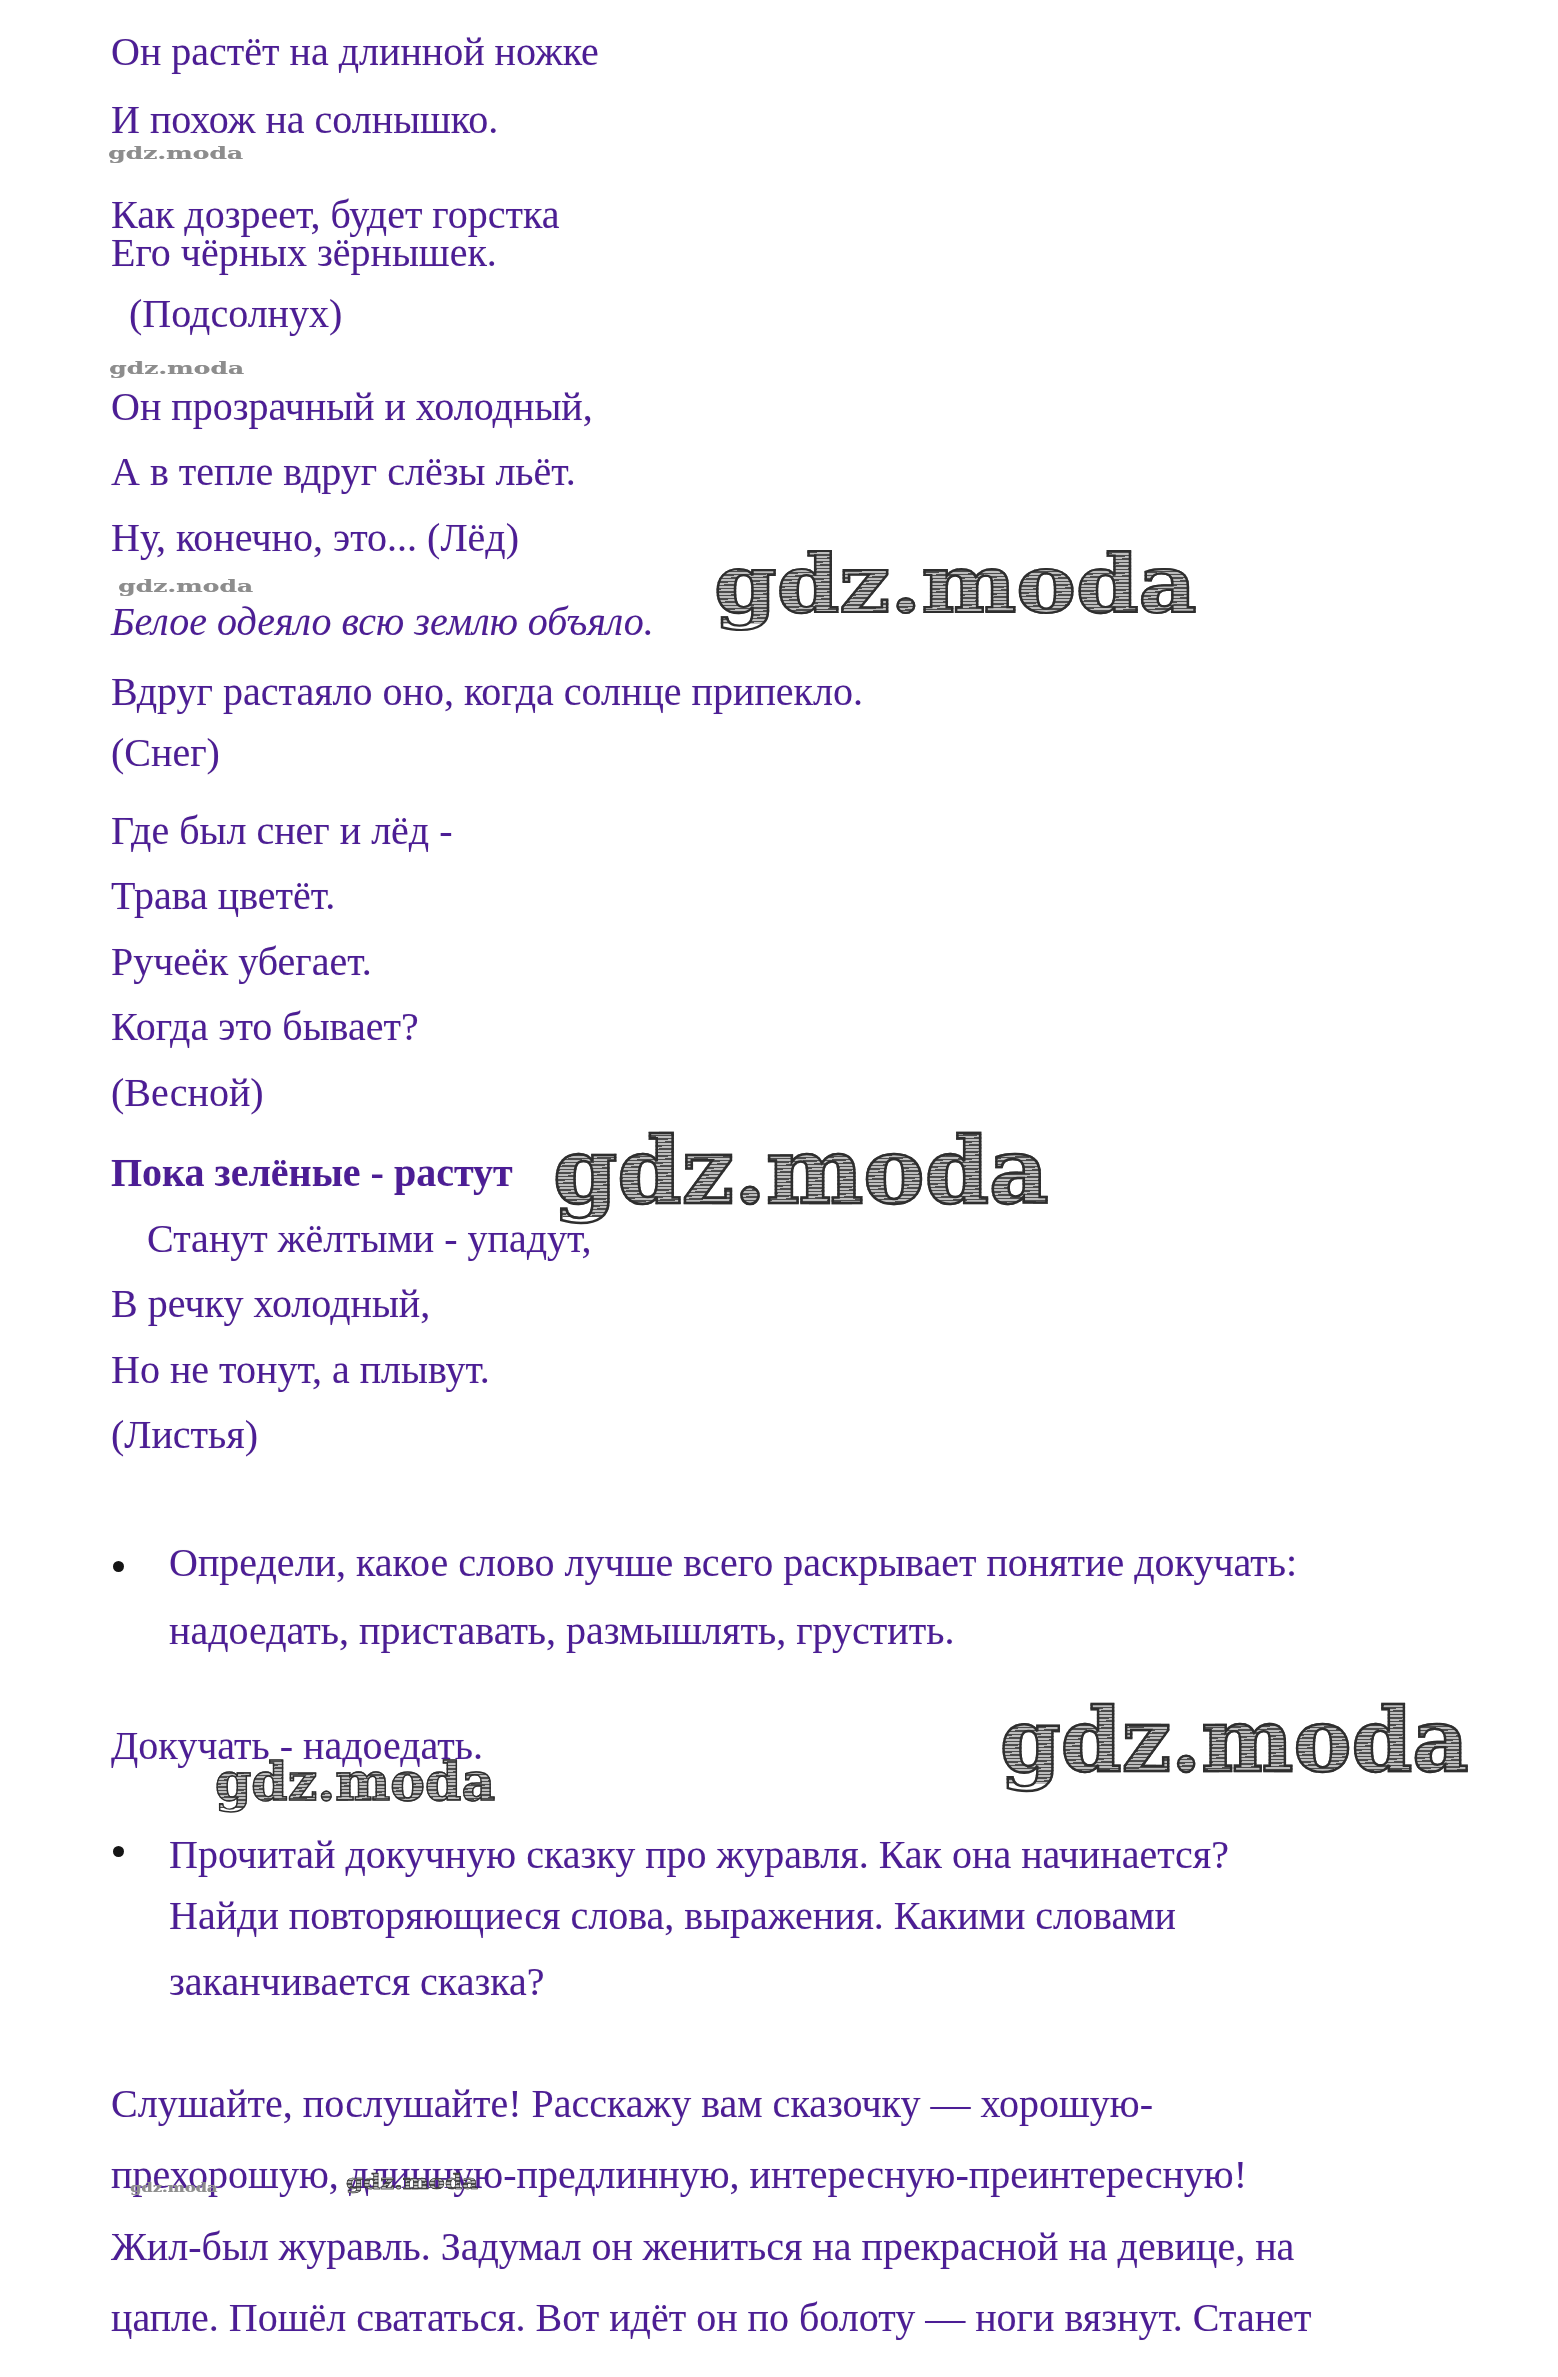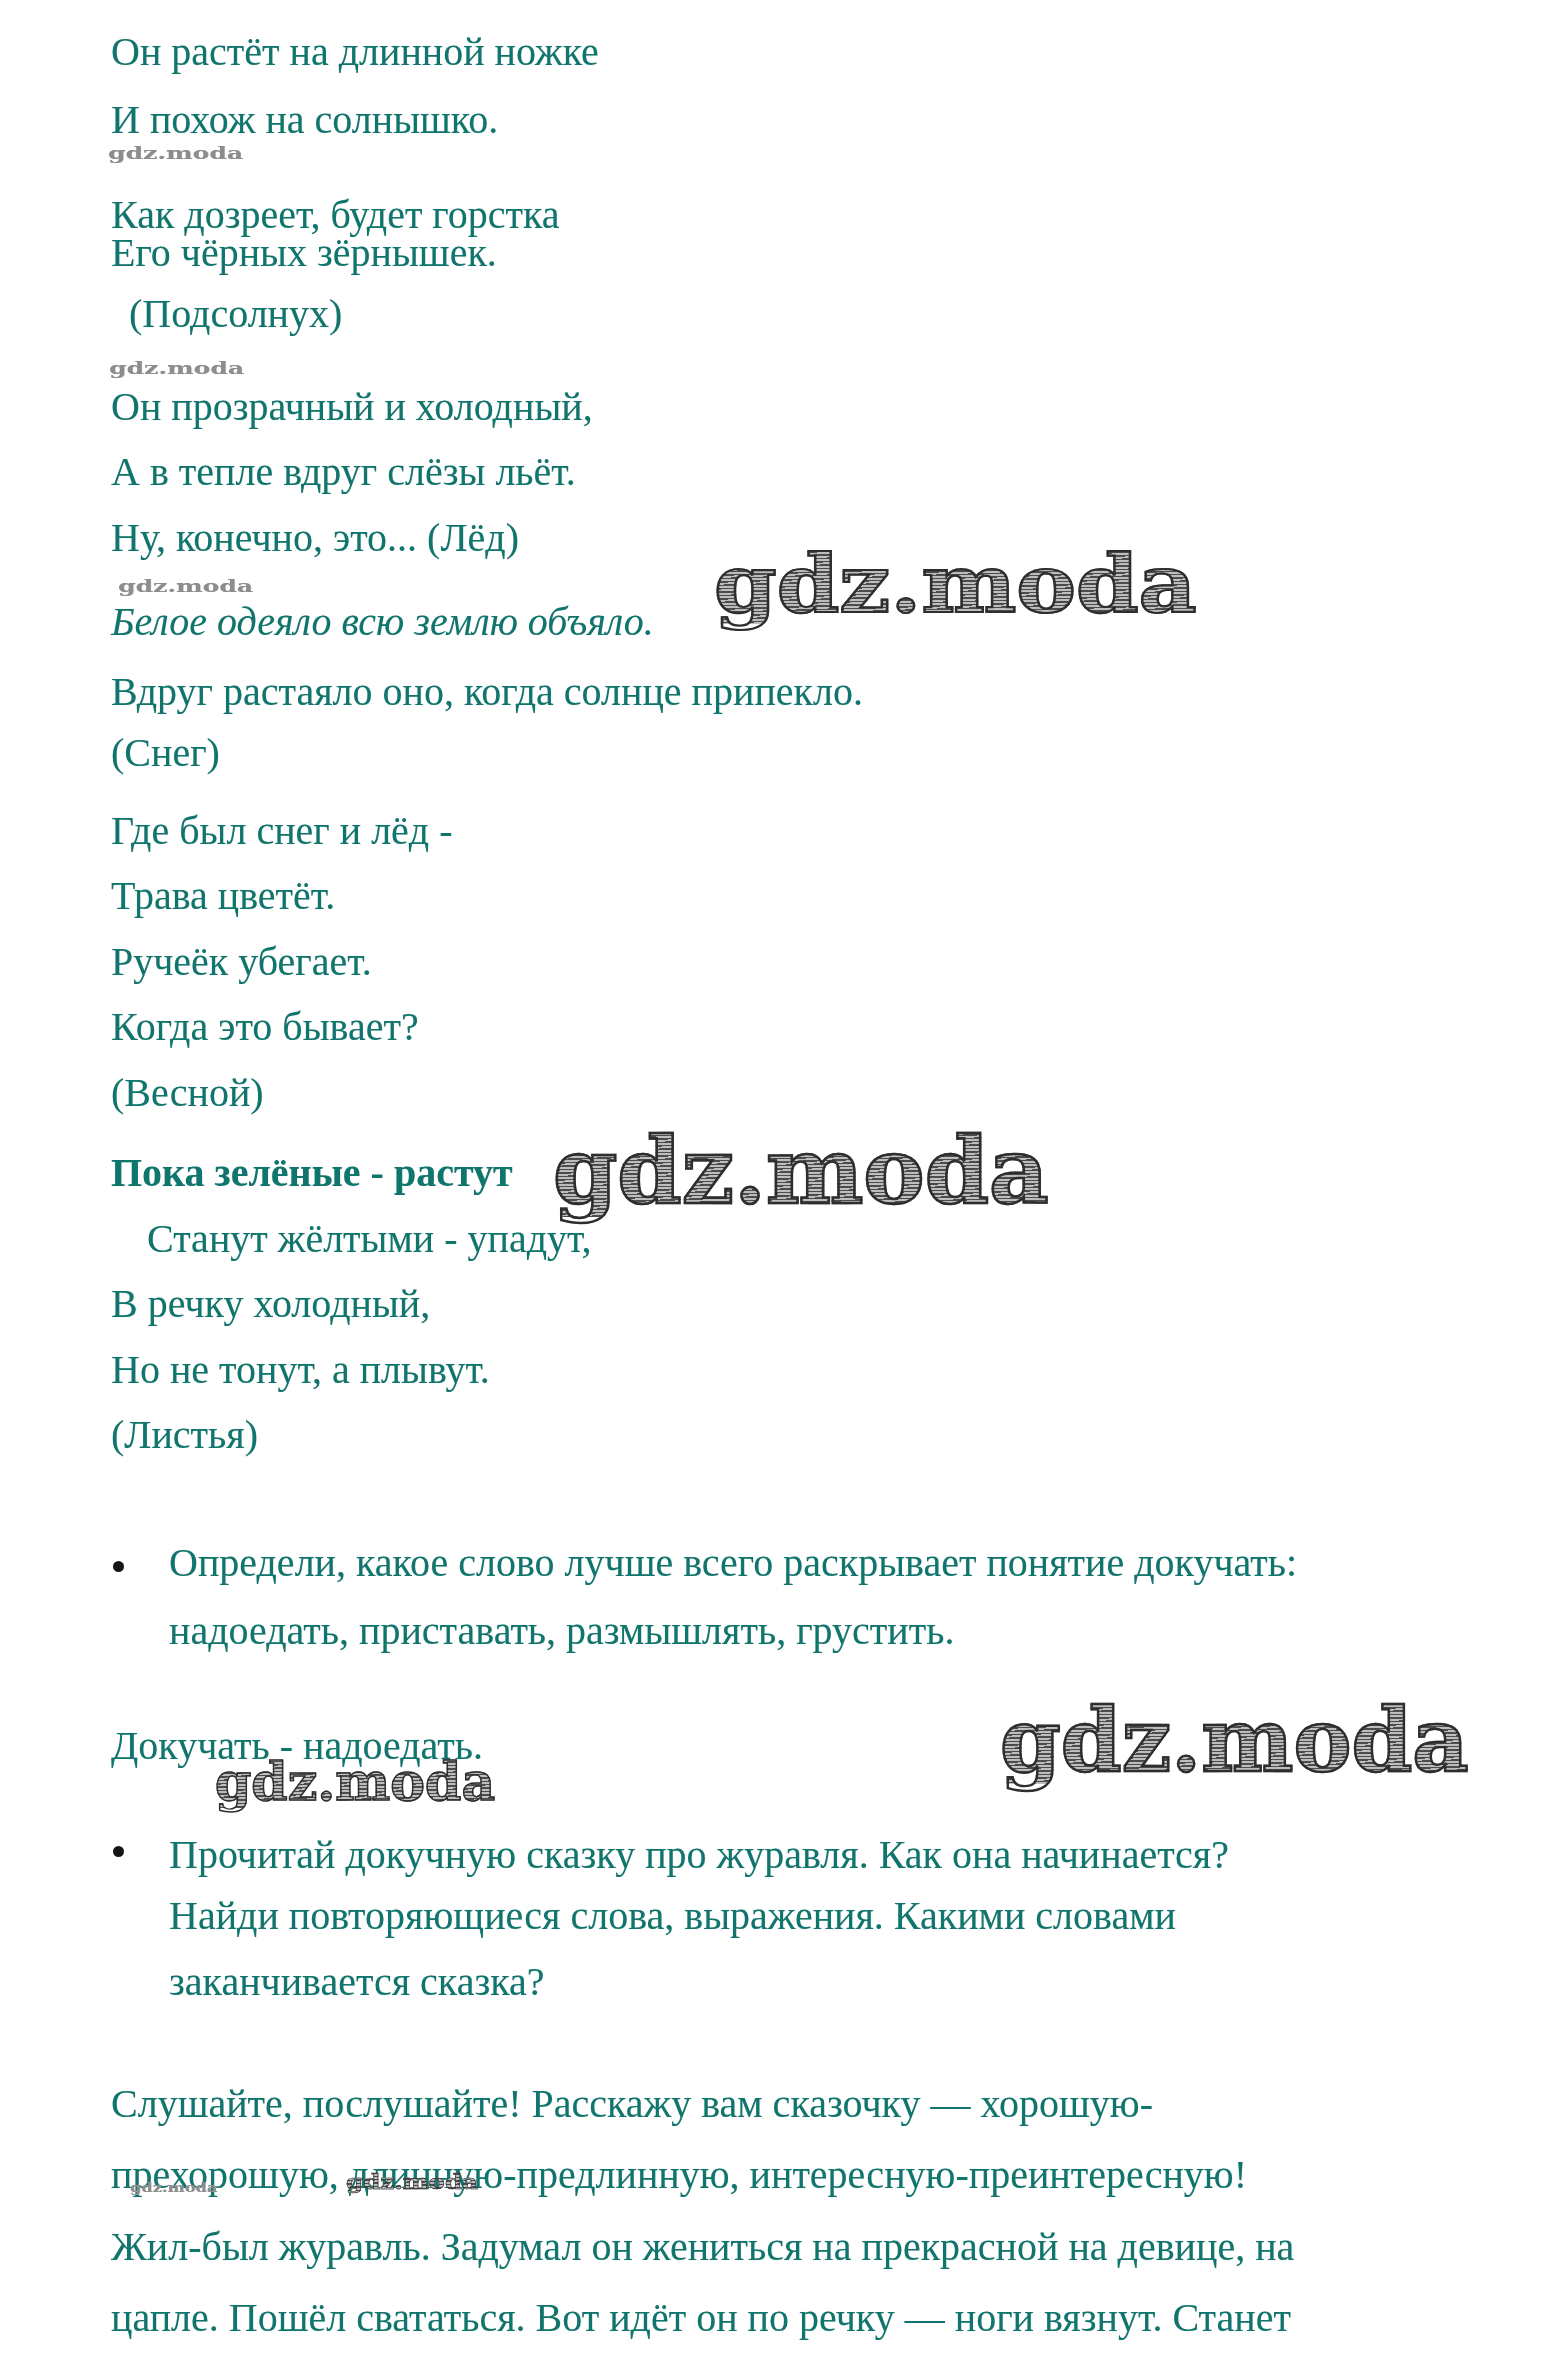--- a/index.html
+++ b/index.html
@@ -8,21 +8,21 @@
     width: 1558px;
     height: 2377px;
     background: #ffffff;
     overflow: hidden;
     font-family: "Liberation Serif", serif;
   }
   .t {
     position: absolute;
     white-space: nowrap;
     font: 40px/1.0 "Liberation Serif", serif;
-    color: #0f766e;
+    color: #4c1d95;
     text-shadow: 0 0 0.8px rgba(60,60,60,0.25);
   }
   .bullet-dot {
     position: absolute;
     width: 11.3px;
     height: 11.3px;
     border-radius: 50%;
     background: #151515;
   }
   .wm {
@@ -75,21 +75,21 @@
       <div class="t" style="left: 111px; top: 1415px;">(Листья)</div>
       <div class="t" style="left: 169px; top: 1543px;">Определи, какое слово лучше всего раскрывает понятие докучать:</div>
       <div class="t" style="left: 169px; top: 1611px;">надоедать, приставать, размышлять, грустить.</div>
       <div class="t" style="left: 111px; top: 1726px;">Докучать - надоедать.</div>
       <div class="t" style="left: 169px; top: 1829px; margin-top: 6px;">Прочитай докучную сказку про журавля. Как она начинается?</div>
       <div class="t" style="left: 169px; top: 1896px;">Найди повторяющиеся слова, выражения. Какими словами</div>
       <div class="t" style="left: 169px; top: 1962px;">заканчивается сказка?</div>
       <div class="t" style="left: 111px; top: 2084px;">Слушайте, послушайте! Расскажу вам сказочку — хорошую-</div>
       <div class="t" style="left: 111px; top: 2155px;">прехорошую, длинную-предлинную, интересную-преинтересную!</div>
       <div class="t" style="left: 111px; top: 2227px;">Жил-был журавль. Задумал он жениться на прекрасной на девице, на</div>
-      <div class="t" style="left: 111px; top: 2298px;">цапле. Пошёл свататься. Вот идёт он по речку — ноги вязнут. Станет</div>
+      <div class="t" style="left: 111px; top: 2298px;">цапле. Пошёл свататься. Вот идёт он по болоту — ноги вязнут. Станет</div>
     </div>
   <div id="bullets-root">
       <div class="bullet-dot" style="left: 113px; top: 1561px;"></div>
       <div class="bullet-dot" style="left: 113px; top: 1846px;"></div>
     </div>
   <div id="watermarks-root">
       <div class="wm wm-small" style="left: 108px; top: 145px; font-size: 17.3px; transform: scaleX(1.45);">gdz.moda</div>
       <div class="wm wm-small" style="left: 109px; top: 360px; font-size: 17.3px; transform: scaleX(1.45);">gdz.moda</div>
       <div class="wm wm-small" style="left: 118px; top: 578px; font-size: 17.3px; transform: scaleX(1.45);">gdz.moda</div>
       <div class="wm wm-big" style="left: 714px; top: 544px; font-size: 80px; transform: scaleX(1.12);">gdz.moda</div>

